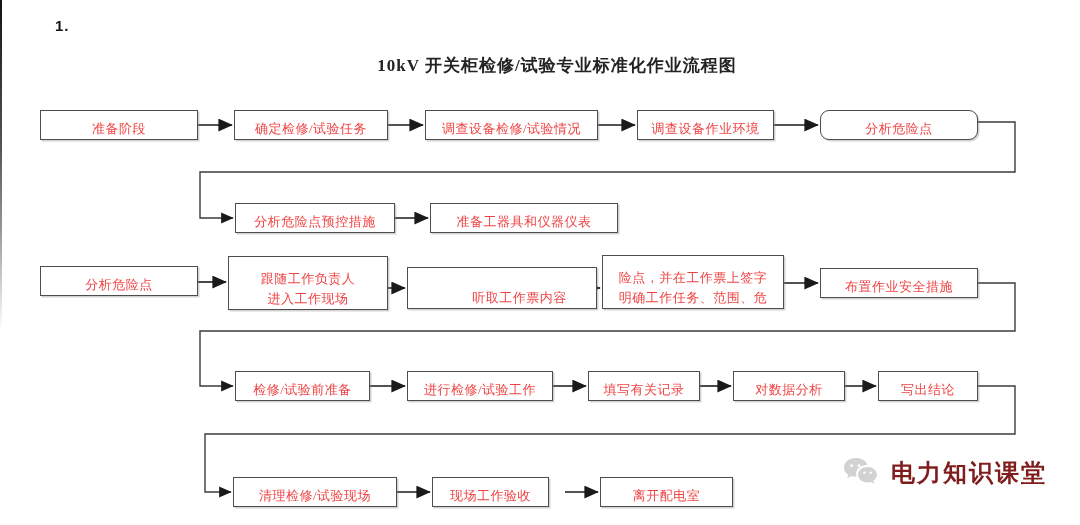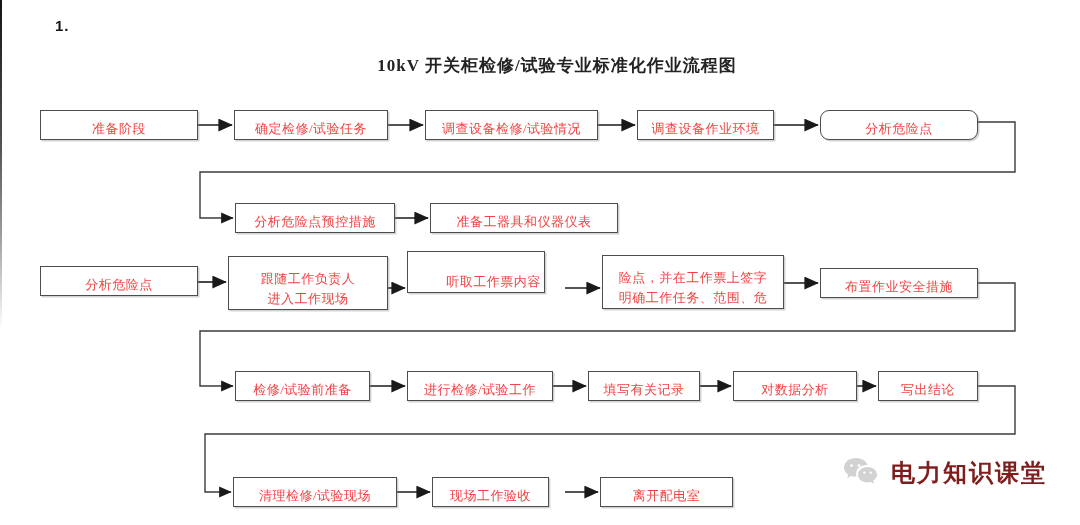--- a/index.html
+++ b/index.html
@@ -101,40 +101,40 @@
     <div class="node" style="left: 430px; top: 203px; width: 188px; height: 30px;">
       <div>准备工器具和仪器仪表</div>
     </div>
     <div class="node" style="left: 40px; top: 266px; width: 158px; height: 30px;">
       <div>分析危险点</div>
     </div>
     <div class="node" style="left: 228px; top: 256px; width: 160px; height: 54px;">
       <div>跟随工作负责人</div>
       <div>进入工作现场</div>
     </div>
-    <div class="node" style="left: 407px; top: 251px; width: 138px; height: 42px; padding-left: 35px;">
+    <div class="node" style="left: 407px; top: 267px; width: 190px; height: 42px; padding-left: 35px;">
       <div>听取工作票内容</div>
     </div>
     <div class="node" style="left: 602px; top: 255px; width: 182px; height: 54px;">
       <div>险点，并在工作票上签字</div>
       <div>明确工作任务、范围、危</div>
     </div>
     <div class="node" style="left: 820px; top: 268px; width: 158px; height: 30px;">
       <div>布置作业安全措施</div>
     </div>
     <div class="node" style="left: 235px; top: 371px; width: 135px; height: 30px;">
       <div>检修/试验前准备</div>
     </div>
     <div class="node" style="left: 407px; top: 371px; width: 146px; height: 30px;">
       <div>进行检修/试验工作</div>
     </div>
     <div class="node" style="left: 588px; top: 371px; width: 112px; height: 30px;">
       <div>填写有关记录</div>
     </div>
-    <div class="node" style="left: 733px; top: 371px; width: 124px; height: 30px;">
+    <div class="node" style="left: 733px; top: 371px; width: 112px; height: 30px;">
       <div>对数据分析</div>
     </div>
     <div class="node" style="left: 878px; top: 371px; width: 100px; height: 30px;">
       <div>写出结论</div>
     </div>
     <div class="node" style="left: 233px; top: 477px; width: 164px; height: 30px;">
       <div>清理检修/试验现场</div>
     </div>
     <div class="node" style="left: 432px; top: 477px; width: 117px; height: 30px;">
       <div>现场工作验收</div>

